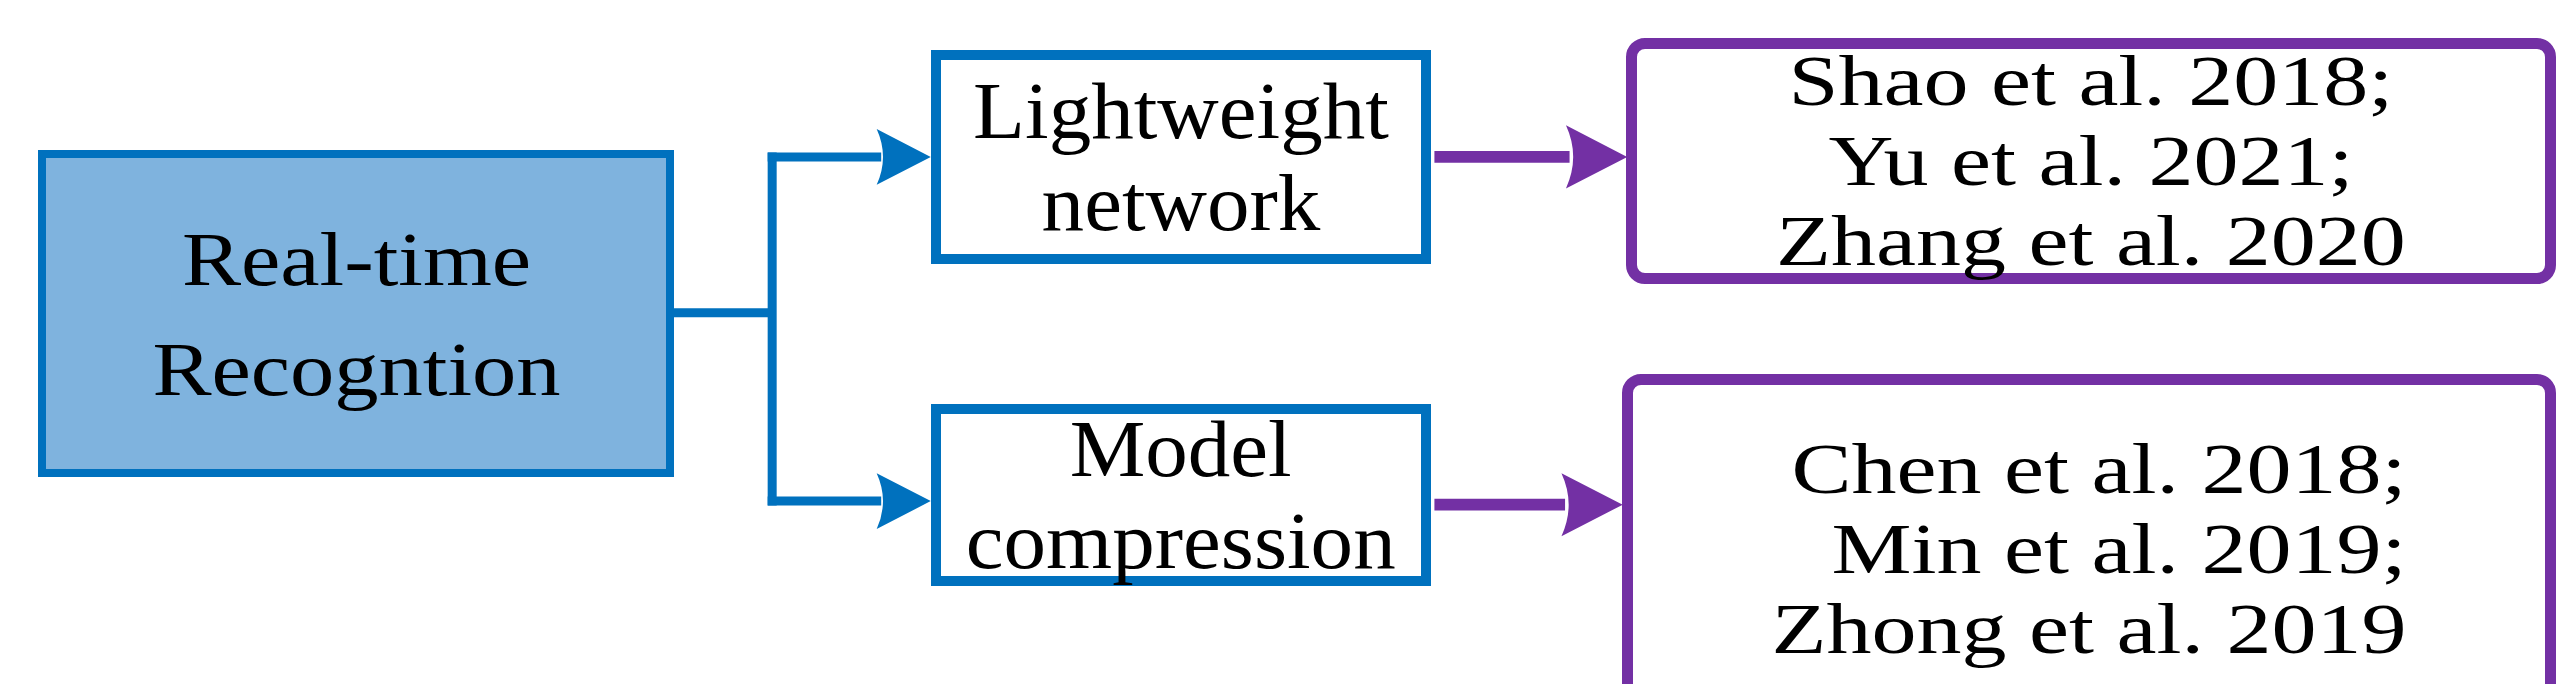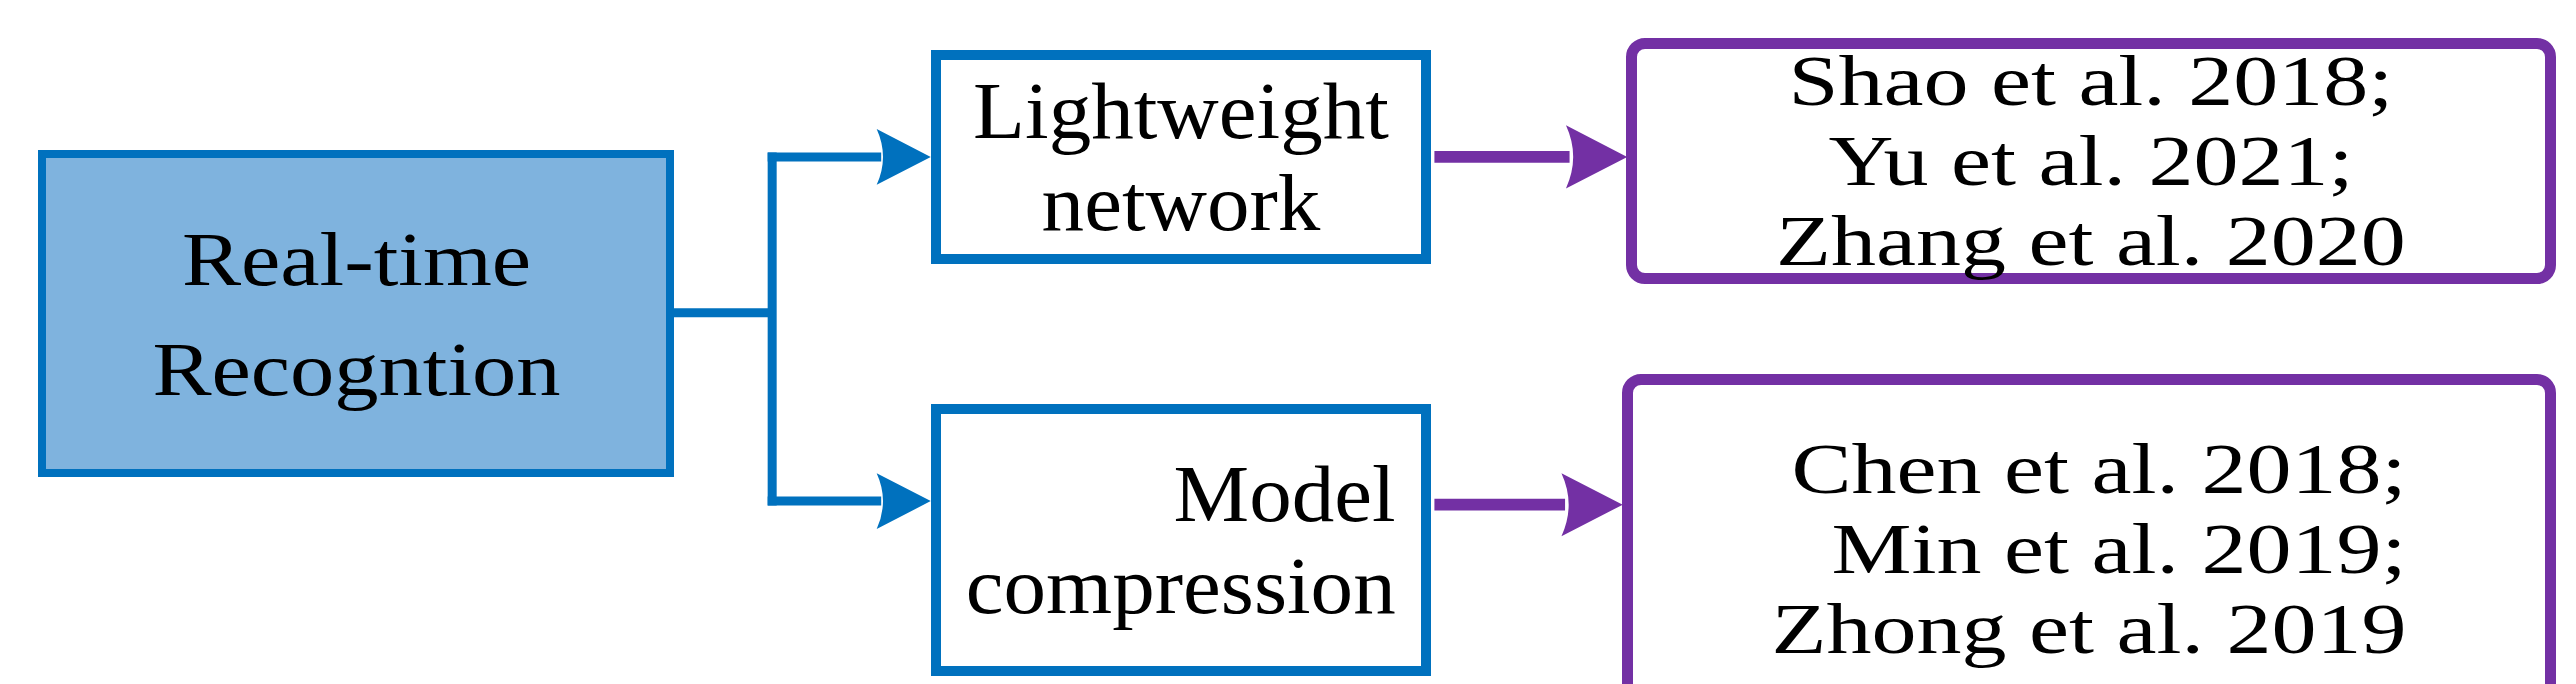--- a/index.html
+++ b/index.html
@@ -34,21 +34,21 @@
   }
   .root-node{
     left:38px;top:150px;width:636px;height:327px;
     border:8px solid var(--blue);
     background:var(--blue-fill);
   }
   .method-node{
     border:10px solid var(--blue);
   }
   .method-top{left:931px;top:50px;width:500px;height:214px;}
-  .method-bottom{left:931px;top:404px;width:500px;height:272px;text-align:right;}
+  .method-bottom{left:931px;top:404px;width:500px;height:182px;}
   .refs-node{
     border:11.7px solid var(--purple);
     border-radius:19px;
   }
   .refs-top{left:1626px;top:38px;width:930px;height:246px;}
   .refs-bottom{left:1622px;top:374px;width:934px;height:349px;text-align:right;}
 
   .stretch{transform-origin:50% 50%;}
   .root-node .stretch{transform:scaleX(1.15);}
   .method-node .stretch{transform:scaleX(1.05);}

